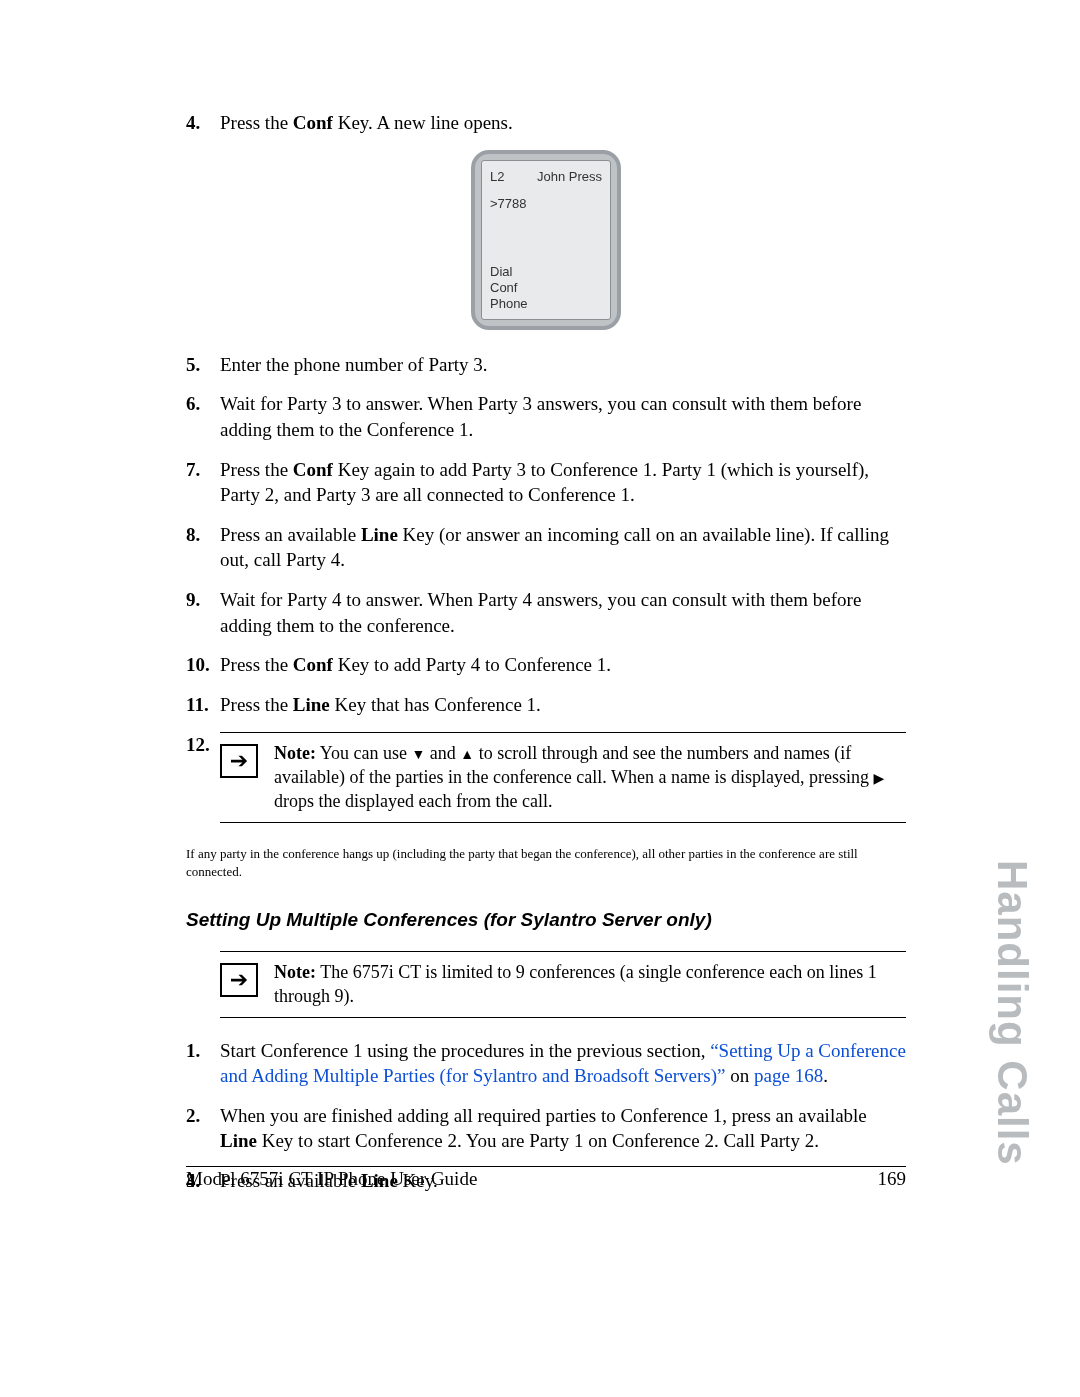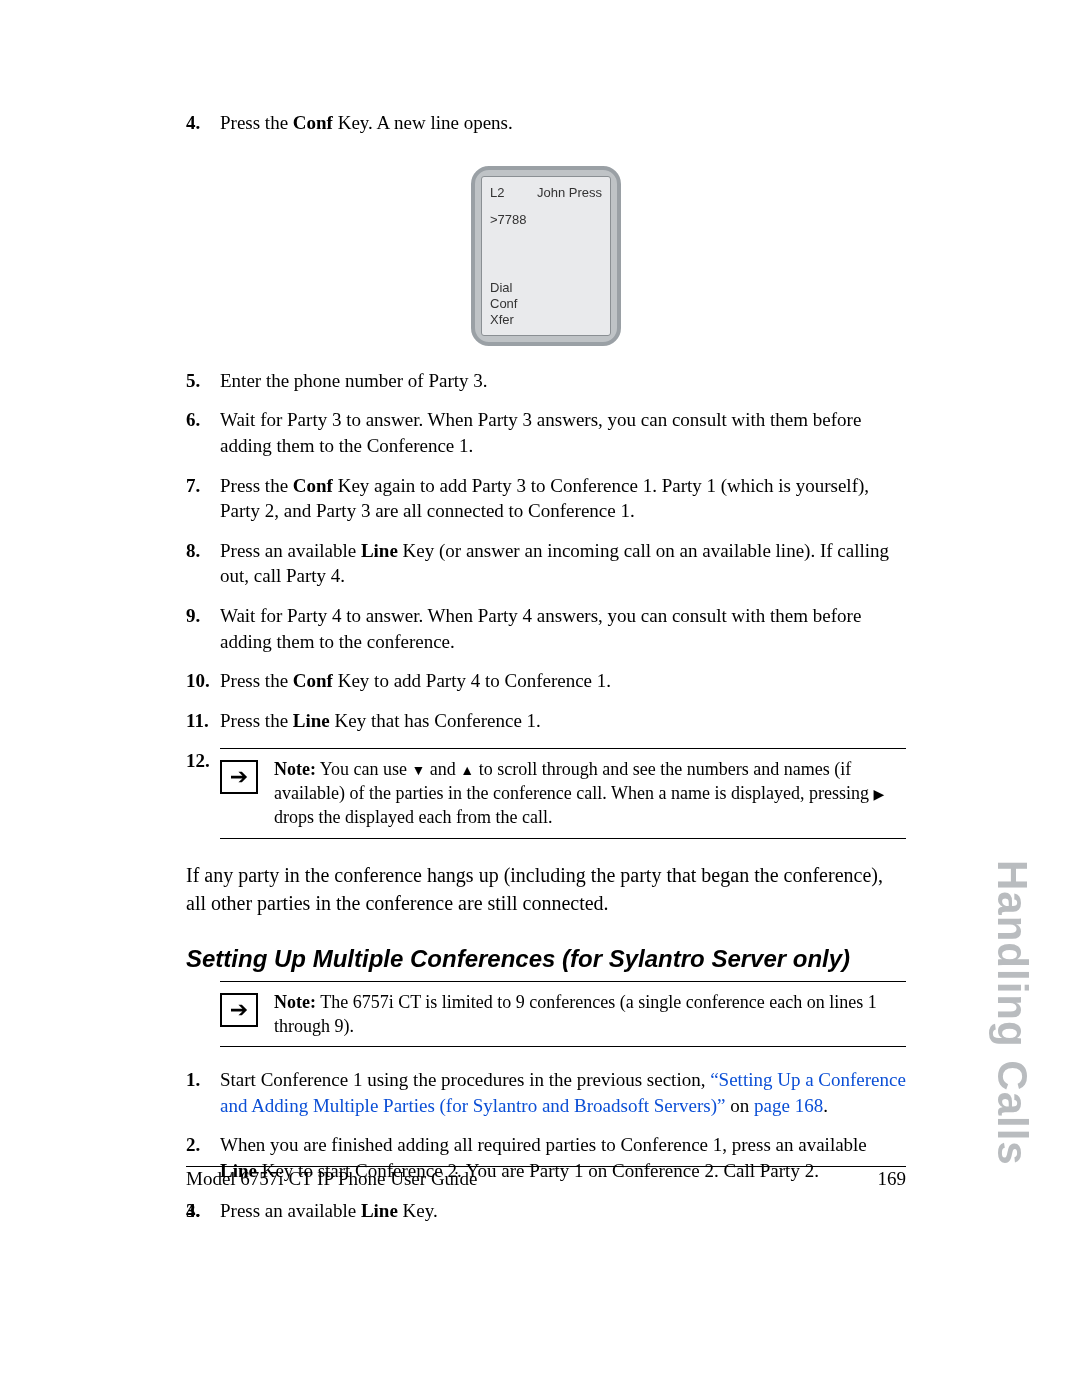--- a/index.html
+++ b/index.html
@@ -43,21 +43,20 @@
     justify-content:center;
   }
   .phone{
     width:150px;
     height:180px;
     border:4px solid #9aa0a5;
     border-radius:18px;
     background:#bfc3c6;
     box-sizing:border-box;
     padding:6px;
-    margin-top:16px;
   }
   .screen{
     width:100%;
     height:100%;
     background:#e9eaec;
     border:1px solid #8a8f93;
     border-radius:3px;
     box-sizing:border-box;
     font-family:Arial,Helvetica,sans-serif;
     font-size:13px;
@@ -86,30 +85,30 @@
     display:flex;
     align-items:center;
     justify-content:center;
     font-size:22px;
     margin-top:3px;
     flex-shrink:0;
   }
   .note-label{font-family:Liberation Serif, serif;font-weight:bold;}
   .tri{font-size:14px;vertical-align:baseline;}
   .para{
-    font-size:20px;
+    font-size:13px;
     line-height:1.4;
     margin:22px 0;
   }
   .subheading{
     font-family:Arial,Helvetica,sans-serif;
     font-weight:bold;
     font-style:italic;
-    font-size:24px;
-    margin:28px 0 8px 0;
+    font-size:19px;
+    margin:28px 0 20px 0;
   }
   .footer-rule{
     position:absolute;
     left:186px;
     width:720px;
     top:1158px;
     border:0;
     border-top:1.5px solid #000;
   }
   .footer{
@@ -151,21 +150,21 @@
       <div class="phone">
         <div class="screen">
           <div class="screen-top">
             <span>L2</span>
             <span>John Press</span>
           </div>
           <div class="screen-mid">&gt;7788</div>
           <div class="screen-bottom">
             <div>Dial</div>
             <div>Conf</div>
-            <div>Xfer</div>
+            <div>Phone</div>
           </div>
         </div>
       </div>
     </div>
 
     <ol class="main" id="steps-b">
         <li><span class="num">5.</span><span>Enter the phone number of Party 3.</span></li>
         <li><span class="num">6.</span><span>Wait for Party 3 to answer. When Party 3 answers, you can consult with them before adding them to the Conference 1.</span></li>
         <li><span class="num">7.</span><span>Press the <b>Conf</b> Key again to add Party 3 to Conference 1. Party 1 (which is yourself), Party 2, and Party 3 are all connected to Conference 1.</span></li>
         <li><span class="num">8.</span><span>Press an available <b>Line</b> Key (or answer an incoming call on an available line). If calling out, call Party 4.</span></li>

